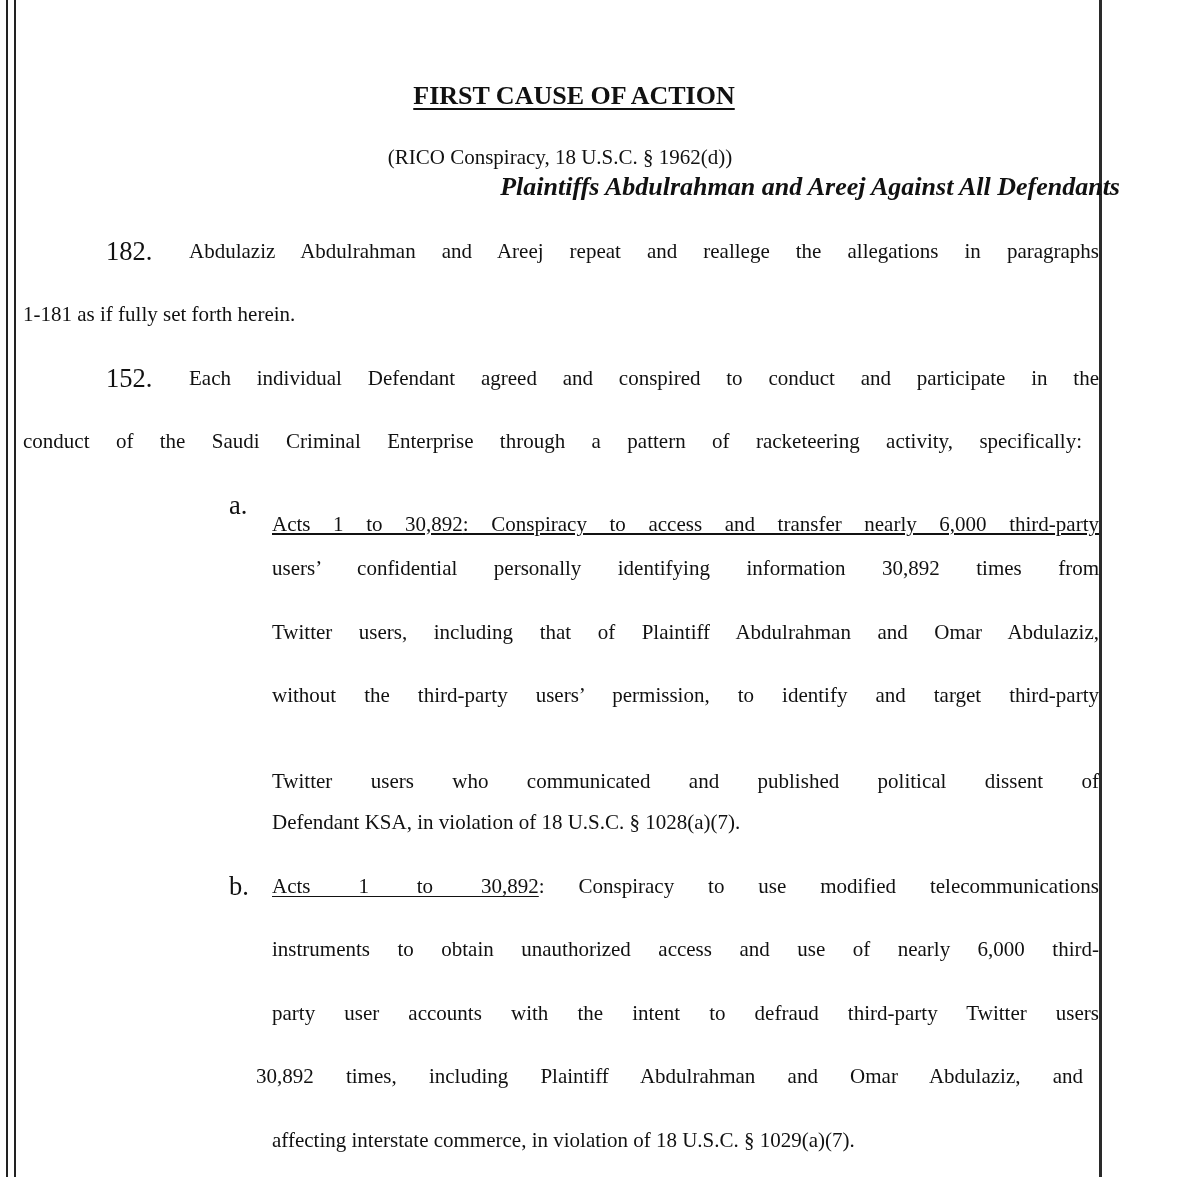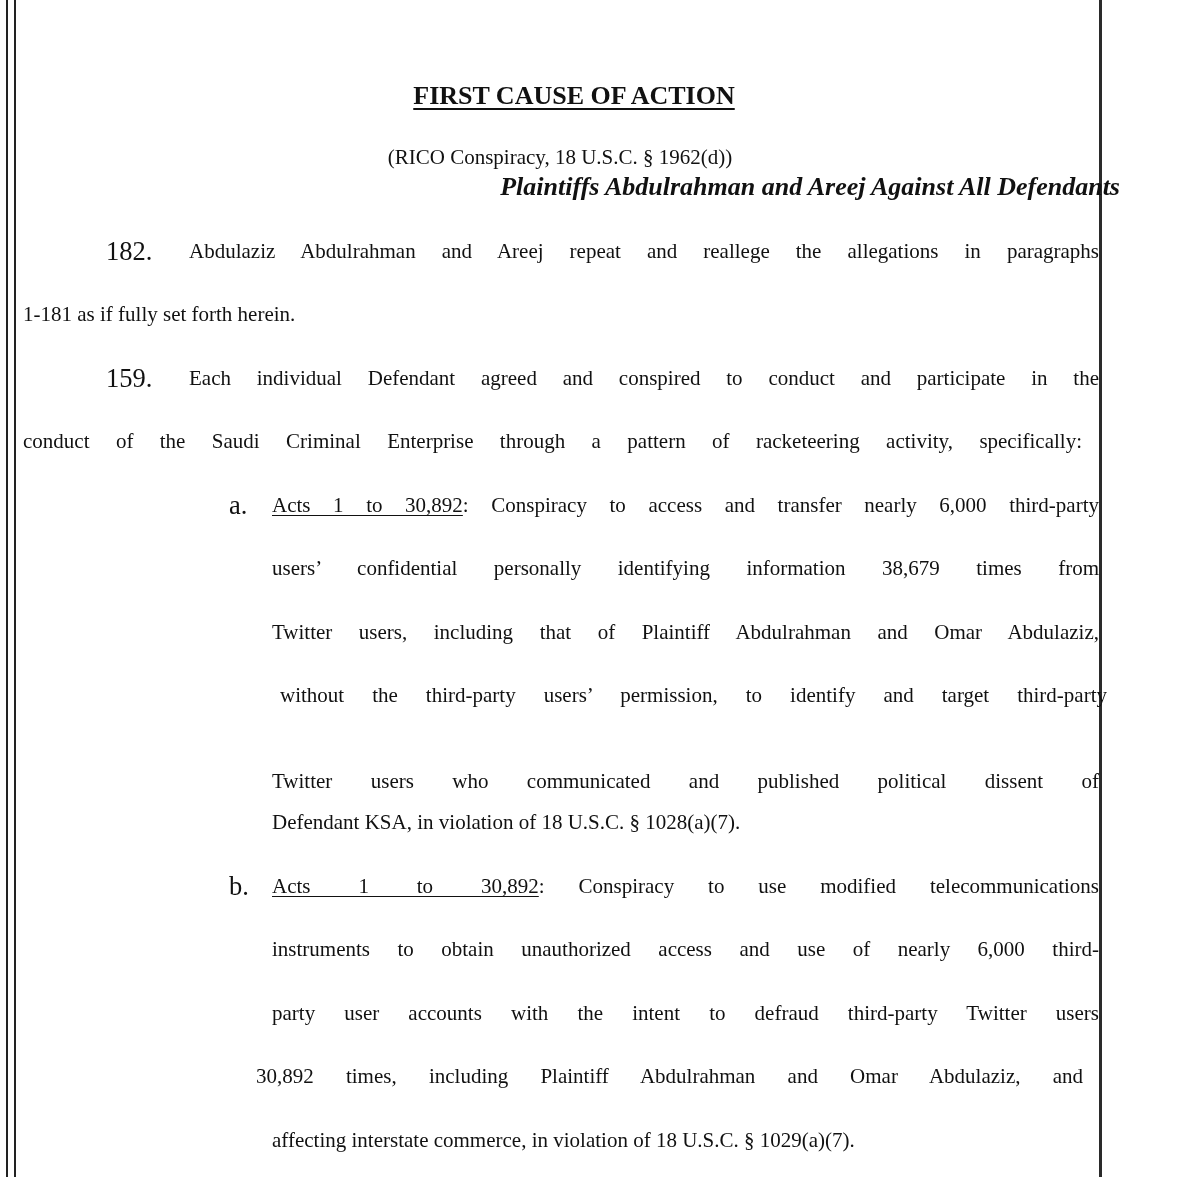--- a/index.html
+++ b/index.html
@@ -75,29 +75,29 @@
 <div class="rule r1"></div>
 
 <div class="line center heading" style="top:80px;">FIRST CAUSE OF ACTION</div>
 <div class="line center" style="top:141px;">(RICO Conspiracy, 18 U.S.C. § 1962(d))</div>
 <div class="line center subtitle-italic" style="top:171px;">Plaintiffs Abdulrahman and Areej Against All Defendants</div>
 
 <div class="para-num" style="left:106px; top:235px;text-align:right;">182.</div>
 <div class="line just" style="left:189px; width:910px; top:235px;">Abdulaziz Abdulrahman and Areej repeat and reallege the allegations in paragraphs</div>
 <div class="line" style="left:23px; top:298px;">1-181 as if fully set forth herein.</div>
 
-<div class="para-num" style="left:106px; top:362px;">159.</div>
+<div class="para-num" style="left:106px; top:362px;">152.</div>
 <div class="line just" style="left:189px; width:910px; top:362px;">Each individual Defendant agreed and conspired to conduct and participate in the</div>
 <div class="line just" style="left:23px; width:1059px; top:425px;">conduct of the Saudi Criminal Enterprise through a pattern of racketeering activity, specifically:</div>
 
 <div class="item-letter" style="left:229px; top:489px;">a.</div>
-<div class="line just" style="left:272px; width:827px; top:489px;"><span class="u">Acts 1 to 30,892</span><span>:  Conspiracy to access and transfer nearly 6,000 third-party</span></div>
-<div class="line just" style="left:272px; width:827px; top:552px;">users’ confidential personally identifying information 38,679 times from</div>
+<div class="line just" style="left:272px; width:827px; top:508px;text-decoration:underline;"><span class="u">Acts 1 to 30,892</span><span>:  Conspiracy to access and transfer nearly 6,000 third-party</span></div>
+<div class="line just" style="left:272px; width:827px; top:552px;">users’ confidential personally identifying information 30,892 times from</div>
 <div class="line just" style="left:272px; width:827px; top:616px;">Twitter users, including that of Plaintiff Abdulrahman and Omar Abdulaziz,</div>
-<div class="line just" style="left:272px; width:827px; top:679px;margin-left:8px;">without the third-party users’ permission, to identify and target third-party</div>
+<div class="line just" style="left:272px; width:827px; top:679px;">without the third-party users’ permission, to identify and target third-party</div>
 <div class="line just" style="left:272px; width:827px; top:765px;">Twitter users who communicated and published political dissent of</div>
 <div class="line" style="left:272px; top:806px;">Defendant KSA, in violation of 18 U.S.C. § 1028(a)(7).</div>
 
 <div class="item-letter" style="left:229px; top:870px;">b.</div>
 <div class="line just" style="left:272px; width:827px; top:870px;"><span class="u" style="word-spacing:14px;">Acts 1 to 30,892</span><span>: Conspiracy to use modified telecommunications</span></div>
 <div class="line just" style="left:272px; width:827px; top:933px;">instruments to obtain unauthorized access and use of nearly 6,000 third-</div>
 <div class="line just" style="left:272px; width:827px; top:997px;">party user accounts with the intent to defraud third-party Twitter users</div>
 <div class="line just" style="left:256px; width:827px; top:1060px;">30,892 times, including Plaintiff Abdulrahman and Omar Abdulaziz, and</div>
 <div class="line" style="left:272px; top:1124px;">affecting interstate commerce, in violation of 18 U.S.C. § 1029(a)(7).</div>
 

